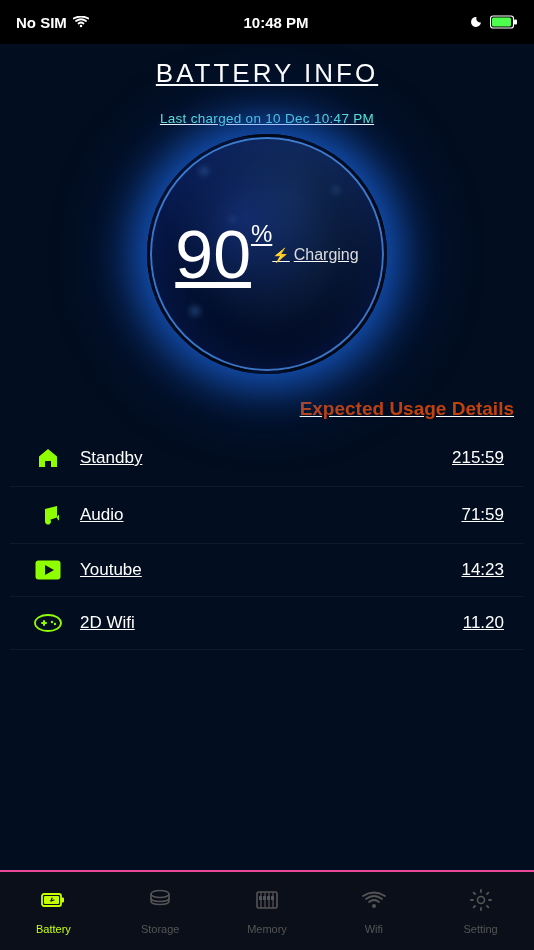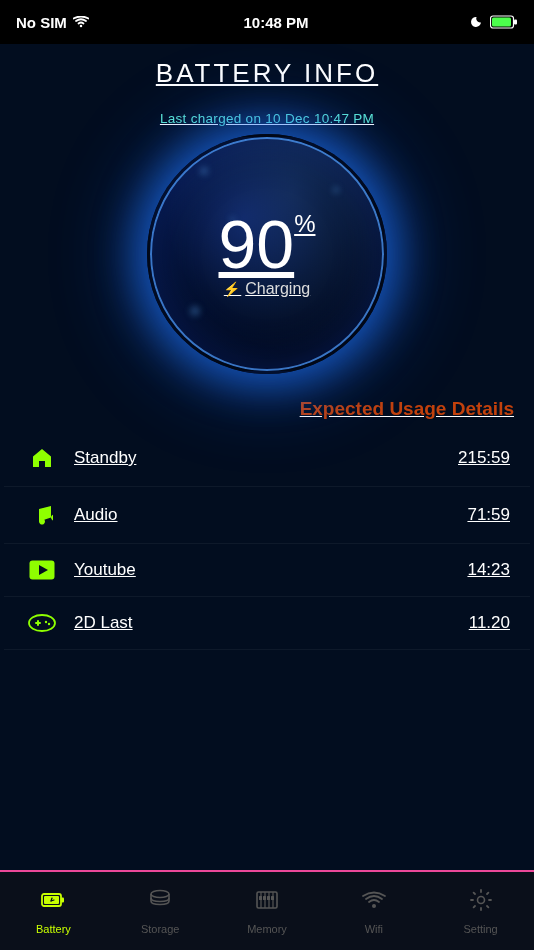--- a/index.html
+++ b/index.html
@@ -67,21 +67,21 @@
       width: 240px;
       height: 240px;
       border-radius: 50%;
       background: radial-gradient(circle at 40% 35%, #0a1e5e 0%, #031030 40%, #010818 70%);
       border: 3px solid transparent;
       box-shadow:
         0 0 40px 12px rgba(30, 120, 255, 0.6),
         0 0 80px 20px rgba(30, 100, 255, 0.3),
         inset 0 0 40px 10px rgba(30, 80, 255, 0.2);
       display: flex;
-      flex-direction: column;
+      flex-direction: row;
       justify-content: center;
       align-items: center;
       position: relative;
       overflow: hidden;
     }
     .battery-circle::before {
       content: '';
       position: absolute;
       top: 0; left: 0; right: 0; bottom: 0;
       border-radius: 50%;
@@ -131,21 +131,21 @@
       text-align: right;
       font-size: 19px;
       font-weight: 700;
       color: #c2410c;
       margin: 24px 4px 10px;
       padding: 0 16px;
     }
 
     
     .usage-list {
-      padding: 0 4px;
+      padding: 0 10px;
     }
     .usage-item {
       display: flex;
       align-items: center;
       padding: 16px 20px;
       border-bottom: 1px solid rgba(255,255,255,0.05);
     }
     .usage-icon {
       width: 36px;
       display: flex;
@@ -306,21 +306,21 @@
       <div class="usage-icon">
 
         <svg width="28" height="20" viewBox="0 0 28 20" fill="#8fff00">
           <ellipse cx="14" cy="10" rx="13" ry="8" fill="none" stroke="#8fff00" stroke-width="1.8"></ellipse>
           <line x1="8" y1="10" x2="12" y2="10" stroke="#8fff00" stroke-width="2" stroke-linecap="round"></line>
           <line x1="10" y1="8" x2="10" y2="12" stroke="#8fff00" stroke-width="2" stroke-linecap="round"></line>
           <circle cx="18" cy="9" r="1.2" fill="#8fff00"></circle>
           <circle cx="21" cy="11" r="1.2" fill="#8fff00"></circle>
         </svg>
       </div>
-      <span class="usage-name">2D Last</span>
+      <span class="usage-name">2D Wifi</span>
       <span class="usage-value">11.20</span>
     </div>
 
   </div>
 
 </div>
 
 <div class="tab-bar">
 
   <div class="tab-item active">

